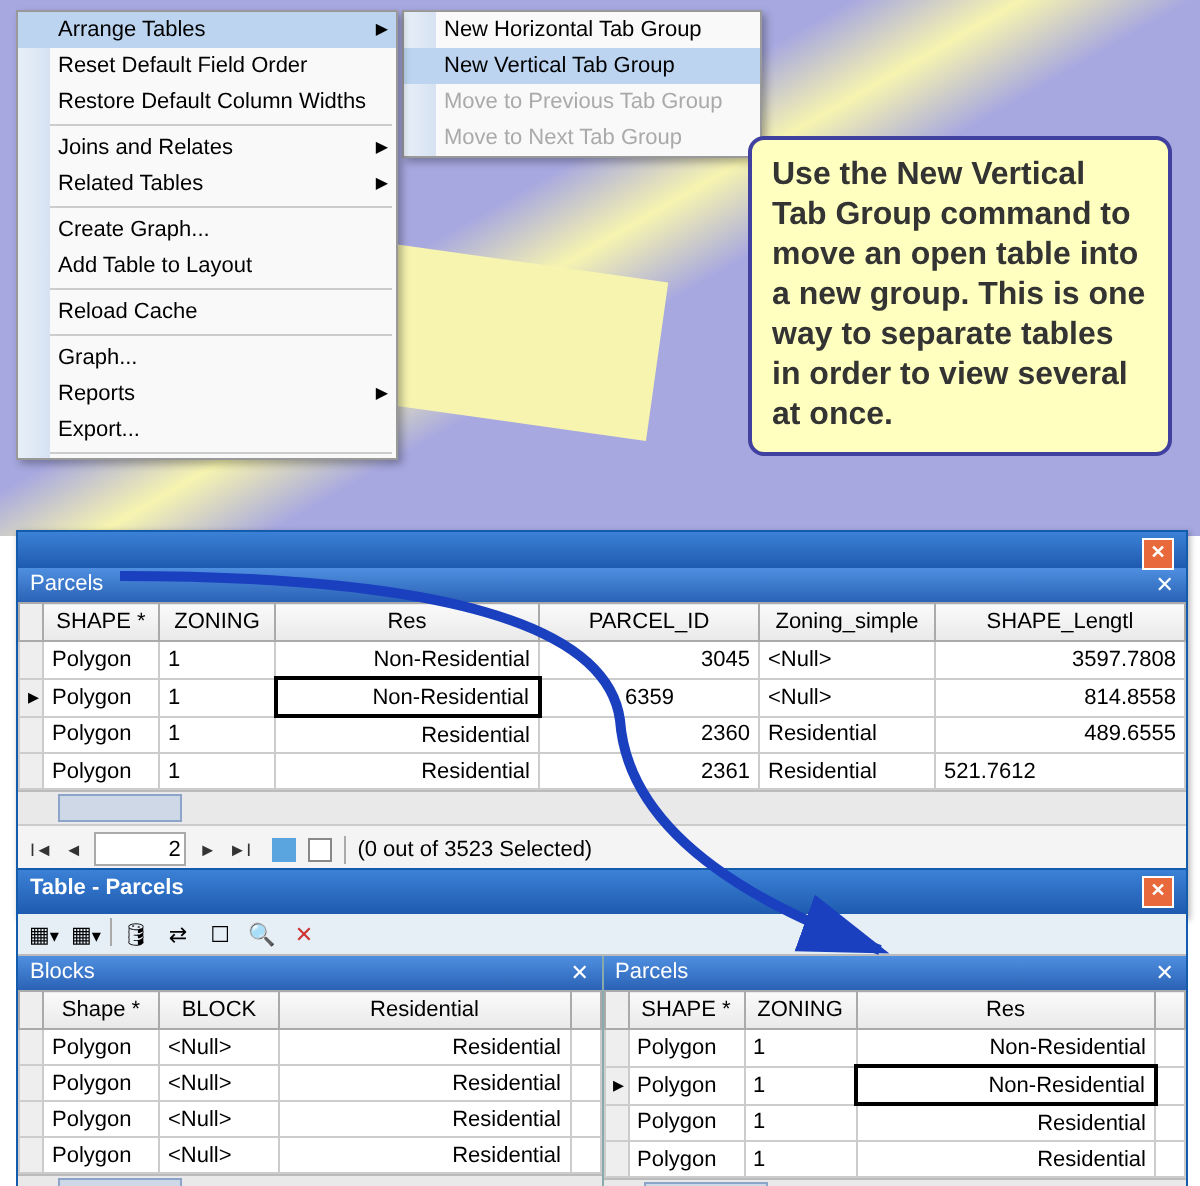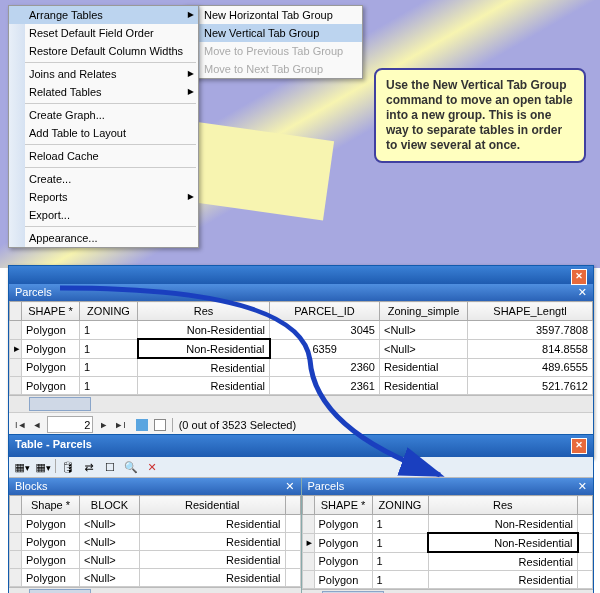--- a/index.html
+++ b/index.html
@@ -10,26 +10,26 @@
     background-color:#a3a4dc; }
   .mapbg::before{content:"";position:absolute;left:30px;top:120px;width:300px;height:80px;background:#f7f4b0;transform:rotate(8deg);}
 
   
   .menu { position:absolute; background:#f9f9f9; border:1px solid #999; box-shadow:2px 2px 4px rgba(0,0,0,.3);}
   .menu1 { left:8px; top:5px; width:189px;}
   .menu-item { display:flex; align-items:center; padding:3px 2px 3px 20px; cursor:default; position:relative;}
   .menu-item.hl { background:#bcd4ef;}
   .menu-item .arrow { position:absolute; right:4px; top:4px; font-size:8px;}
   .sep { border-top:1px solid #ccc; margin:2px 2px;}
-  .menu2 { left:183px; top:5px; width:178px;}
+  .menu2 { left:201px; top:5px; width:178px;}
   .menu-item.disabled { color:#aaa;}
   .bluebar { position:absolute; left:0;top:0;bottom:0;width:16px;background:linear-gradient(90deg,#e8eff8,#d6e2f2);}
 
   
-  .callout { position:absolute; right:14px; top:68px; width:188px; background:#ffffbf; border:2px solid #4040a0; border-radius:8px; padding:8px 10px; font-weight:bold; color:#333; font-size:12px; line-height:1.25; z-index:10;}
+  .callout { position:absolute; right:14px; top:68px; width:188px; background:#ffffbf; border:2px solid #4040a0; border-radius:8px; padding:8px 10px; font-weight:bold; color:#333; font-size:16px; line-height:1.25; z-index:10;}
 
   
   .window { position:absolute; left:8px; width:584px; border:1px solid #125bad; background:#e6eef6; box-shadow:1px 1px 3px rgba(0,0,0,.3);}
   .win1 { top:265px;}
   .titlebar { background:linear-gradient(#3b81d6,#1e5bb0); color:#fff; font-weight:bold; padding:3px 6px; display:flex; justify-content:flex-end; height:12px;}
   .close { width:14px;height:14px;background:#e86a3c;border:1px solid #fff;color:#fff;font-size:9px;text-align:center;line-height:12px;cursor:default;}
   .groupbar { background:linear-gradient(#4f8fe0,#2a62b6); color:#fff; padding:2px 6px; font-size:11px; display:flex; justify-content:space-between;}
   .groupbar .x{color:#fff;cursor:default;}
   
   table { border-collapse:collapse; width:100%; background:#fff; table-layout:fixed;}
@@ -89,28 +89,27 @@
   <div class="menu-item">
         <span>Related Tables</span>
         <span class="arrow">▶</span>
       </div>
   <div class="sep"></div>
   <div class="menu-item">Create Graph...</div>
   <div class="menu-item">Add Table to Layout</div>
   <div class="sep"></div>
   <div class="menu-item">Reload Cache</div>
   <div class="sep"></div>
-  <div class="menu-item">Create...</div>
+  <div class="menu-item">Graph...</div>
   <div class="menu-item">
         <span>Reports</span>
         <span class="arrow">▶</span>
       </div>
   <div class="menu-item">Export...</div>
   <div class="sep"></div>
-  <div class="menu-item">Appearance...</div>
 </div>
 
 <div class="callout">Use the New Vertical Tab Group command to move an open table into a new group.  This is one way to separate tables in order to view several at once.</div>
 
 <div class="window win1">
   <div class="titlebar">
         <div class="close">✕</div>
       </div>
   <div class="groupbar">
         <span>Parcels</span>
@@ -163,21 +162,21 @@
             <td>Residential</td>
             <td style="text-align:right">489.6555</td>
           </tr>
     <tr>
             <td class="rowhdr"></td>
             <td>Polygon</td>
             <td>1</td>
             <td style="text-align:right">Residential</td>
             <td style="text-align:right">2361</td>
             <td>Residential</td>
-            <td style="text-align:right">521.7612</td>
+            <td style="">521.7612</td>
           </tr>
   </tbody>
       </table>
   <div class="scrollbar">
         <div class="thumb"></div>
       </div>
   <div class="nav">
     <span class="btn">I◄</span>
     <span class="btn">◄</span>
     <input value="2" style="">

